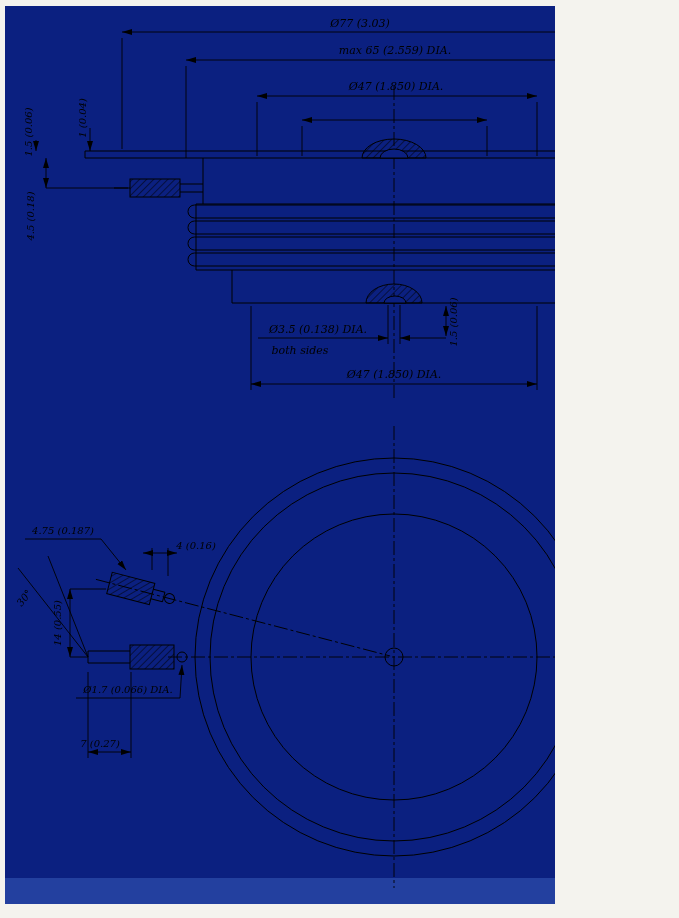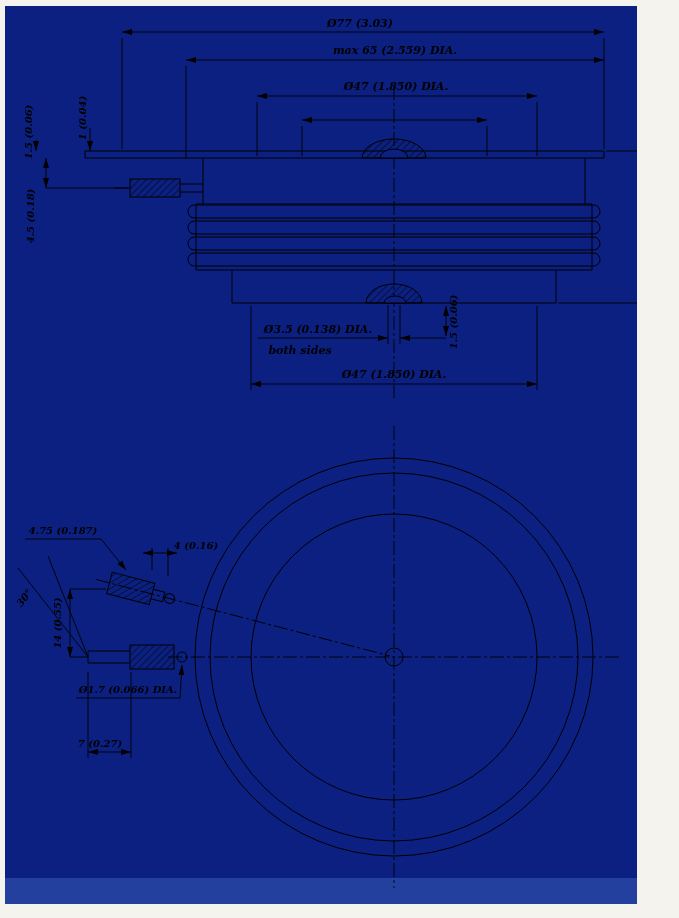--- a/index.html
+++ b/index.html
@@ -1,17 +1,17 @@
 <!DOCTYPE html>
 <html><head>
 <meta charset="utf-8">
 <style>
   html,body{margin:0;padding:0;}
   body{width:679px;height:918px;background:#f4f3ee;font-family:"DejaVu Sans",sans-serif;}
-  .sheet{position:relative;width:637px;height:918px;overflow:hidden;font-weight:bold;}
+  .sheet{position:relative;width:555px;height:918px;overflow:hidden;}
   svg{display:block;position:absolute;left:0;top:0;}
   svg text{font-family:"DejaVu Serif",serif;font-style:italic;font-size:11px;fill:#000;stroke:none;}
   svg text.small{font-size:10px;}
   .geo{stroke:#000;stroke-width:1;fill:none;}
   .dim{stroke:#000;stroke-width:0.9;fill:none;}
   .cl{stroke:#000;stroke-width:0.9;fill:none;stroke-dasharray:14 3 3 3;}
 </style>
 </head>
 <body>
 

